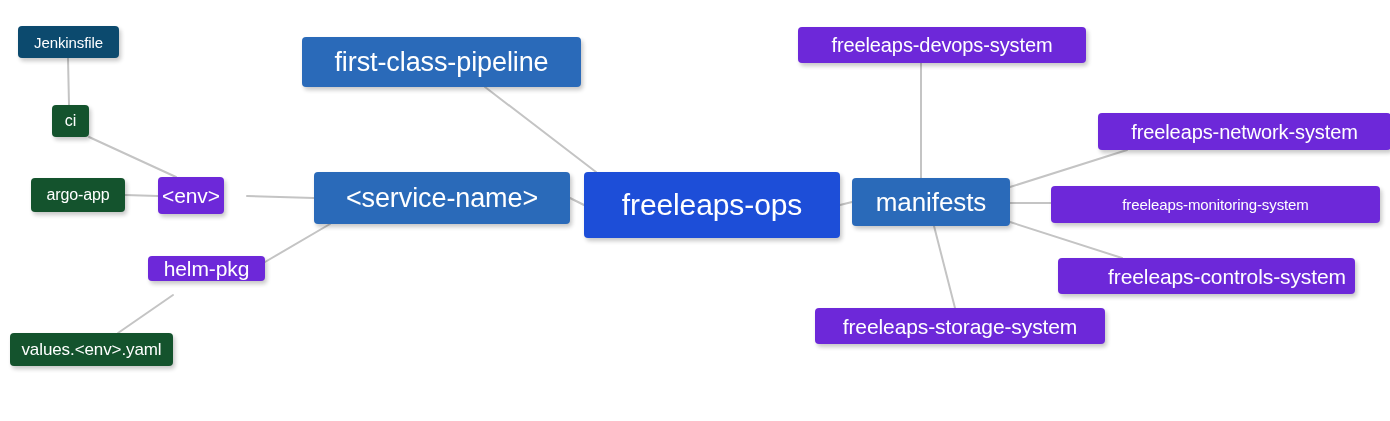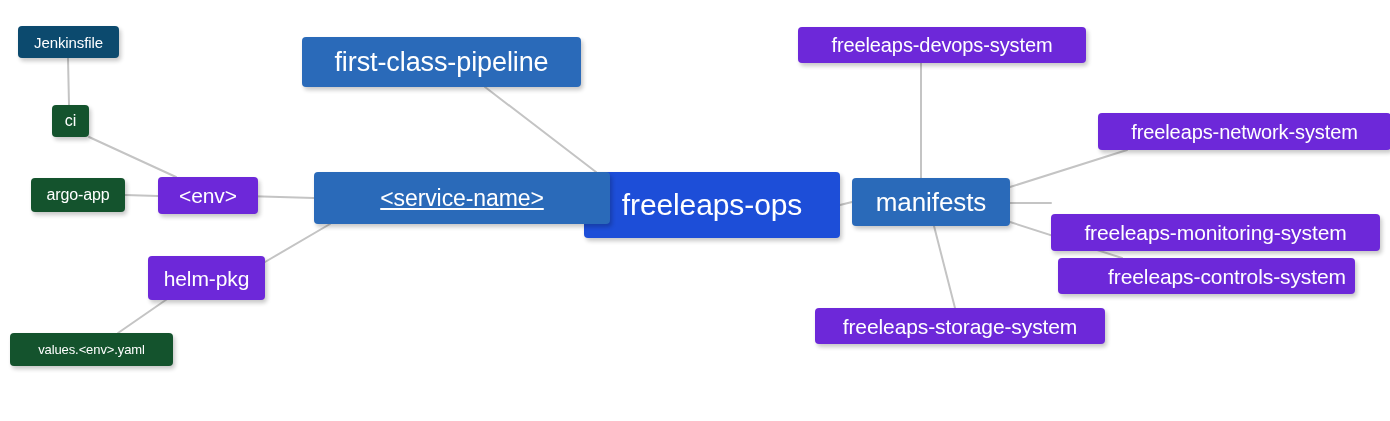--- a/index.html
+++ b/index.html
@@ -68,51 +68,51 @@
       <line x1="1010" y1="222" x2="1122" y2="258" stroke="#c4c4c4" stroke-width="2" stroke-linecap="round"></line>
       <line x1="934" y1="226" x2="955" y2="308" stroke="#c4c4c4" stroke-width="2" stroke-linecap="round"></line>
     </svg>
   <div id="node-layer">
       <div class="node t-root" style="left: 584px; top: 172px; width: 256px; height: 66px; font-size: 30px;">
         <span class="node-label">freeleaps-ops</span>
       </div>
       <div class="node t-blue" style="left: 302px; top: 37px; width: 279px; height: 50px; font-size: 27px;">
         <span class="node-label">first-class-pipeline</span>
       </div>
-      <div class="node t-blue" style="left: 314px; top: 172px; width: 296px; height: 52px; font-size: 23px; text-decoration: underline;">
+      <div class="node t-blue" style="left: 314px; top: 172px; width: 256px; height: 52px; font-size: 27px;">
         <span class="node-label">&lt;service-name&gt;</span>
       </div>
       <div class="node t-blue" style="left: 852px; top: 178px; width: 158px; height: 48px; font-size: 26px; text-align: right;">
         <span class="node-label">manifests</span>
       </div>
-      <div class="node t-green" style="left: 158px; top: 177px; width: 100px; height: 37px; font-size: 21px;">
+      <div class="node t-green" style="left: 158px; top: 177px; width: 66px; height: 37px; font-size: 21px;">
         <span class="node-label">&lt;env&gt;</span>
       </div>
-      <div class="node t-green" style="left: 148px; top: 256px; width: 117px; height: 44px; font-size: 21px;">
+      <div class="node t-green" style="left: 148px; top: 256px; width: 117px; height: 25px; font-size: 21px;">
         <span class="node-label">helm-pkg</span>
       </div>
       <div class="node t-red" style="left: 52px; top: 105px; width: 37px; height: 32px; font-size: 16px;">
         <span class="node-label">ci</span>
       </div>
       <div class="node t-red" style="left: 31px; top: 178px; width: 94px; height: 34px; font-size: 16px;">
         <span class="node-label">argo-app</span>
       </div>
       <div class="node t-orange" style="left: 18px; top: 26px; width: 101px; height: 32px; font-size: 15px;">
         <span class="node-label">Jenkinsfile</span>
       </div>
-      <div class="node t-red" style="left: 10px; top: 333px; width: 163px; height: 33px; font-size: 13px;">
+      <div class="node t-red" style="left: 10px; top: 333px; width: 163px; height: 33px; font-size: 17px;">
         <span class="node-label">values.&lt;env&gt;.yaml</span>
       </div>
       <div class="node t-green" style="left: 798px; top: 27px; width: 288px; height: 36px; font-size: 20px;">
         <span class="node-label">freeleaps-devops-system</span>
       </div>
       <div class="node t-green" style="left: 1098px; top: 113px; width: 293px; height: 37px; font-size: 20px;">
         <span class="node-label">freeleaps-network-system</span>
       </div>
-      <div class="node t-green" style="left: 1051px; top: 186px; width: 329px; height: 37px; font-size: 21px; margin-top: 28px;">
+      <div class="node t-green" style="left: 1051px; top: 186px; width: 329px; height: 37px; font-size: 15px;">
         <span class="node-label">freeleaps-monitoring-system</span>
       </div>
       <div class="node t-green" style="left: 1058px; top: 258px; width: 297px; height: 36px; font-size: 21px; padding-left: 41px;">
         <span class="node-label">freeleaps-controls-system</span>
       </div>
       <div class="node t-green" style="left: 815px; top: 308px; width: 290px; height: 36px; font-size: 21px; justify-content: center;">
         <span class="node-label">freeleaps-storage-system</span>
       </div>
     </div>
 </div>

